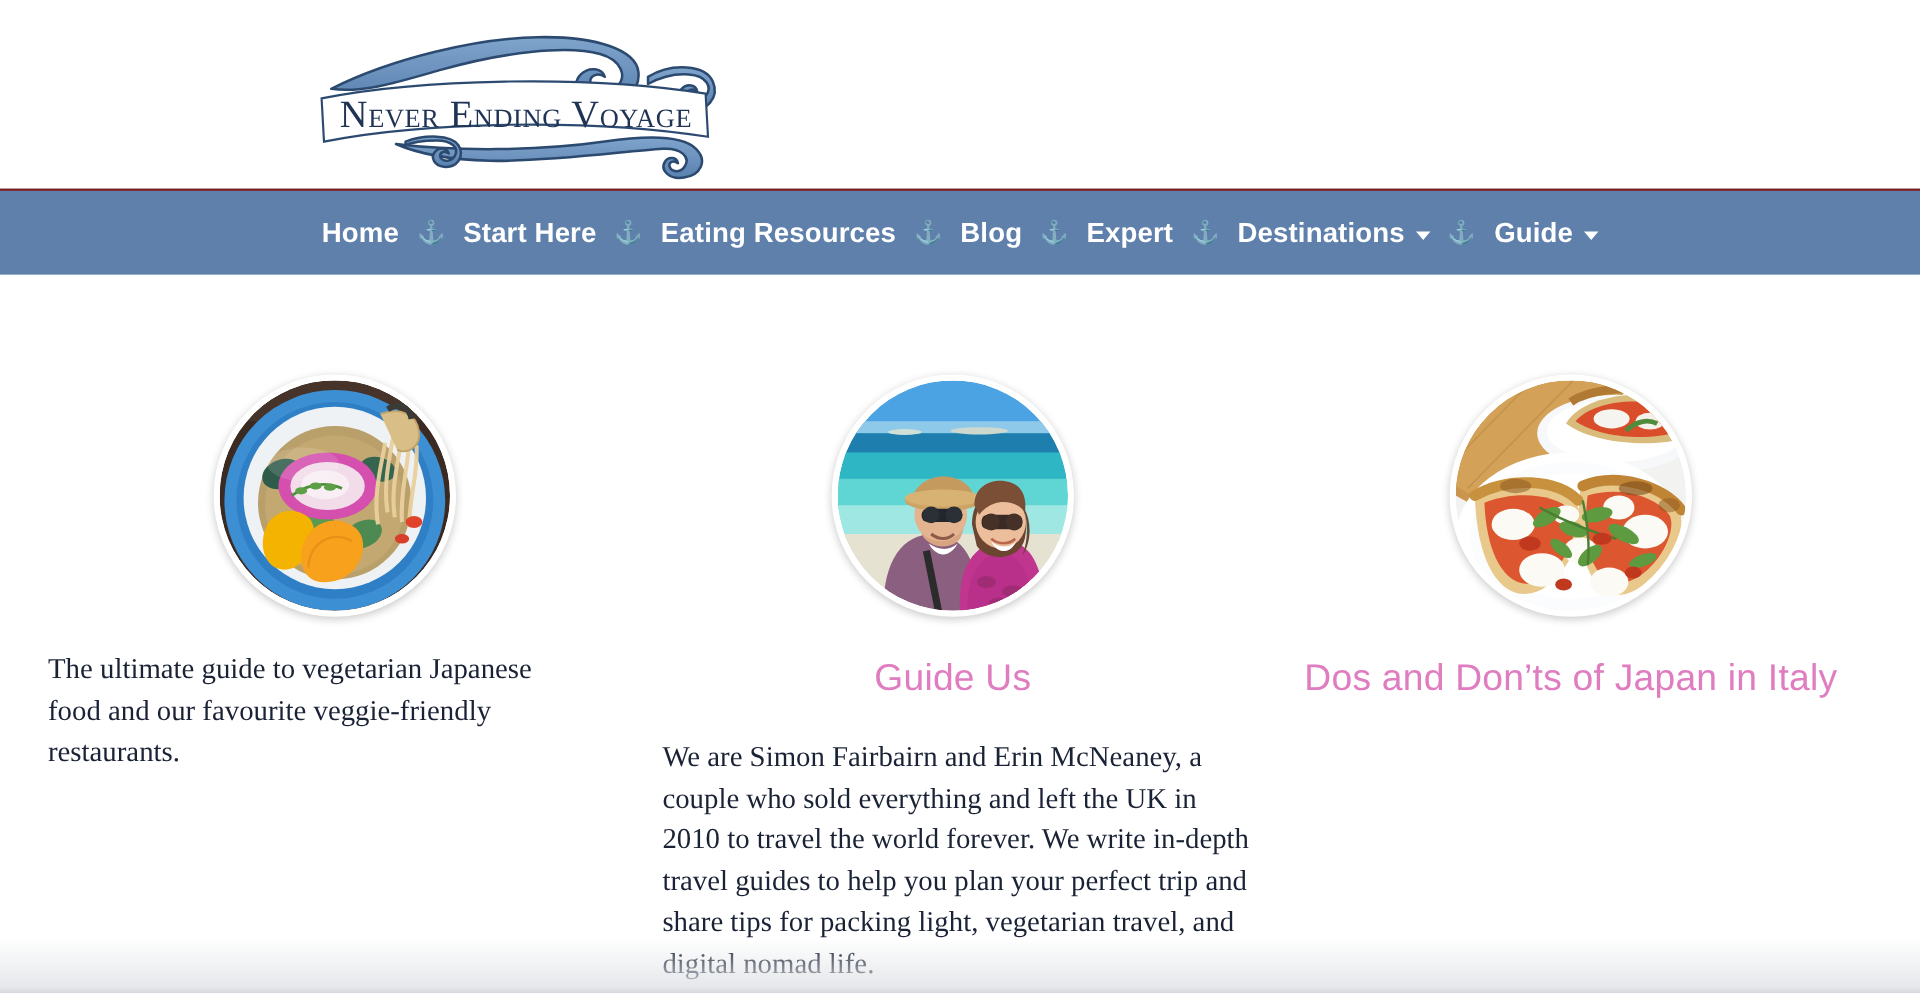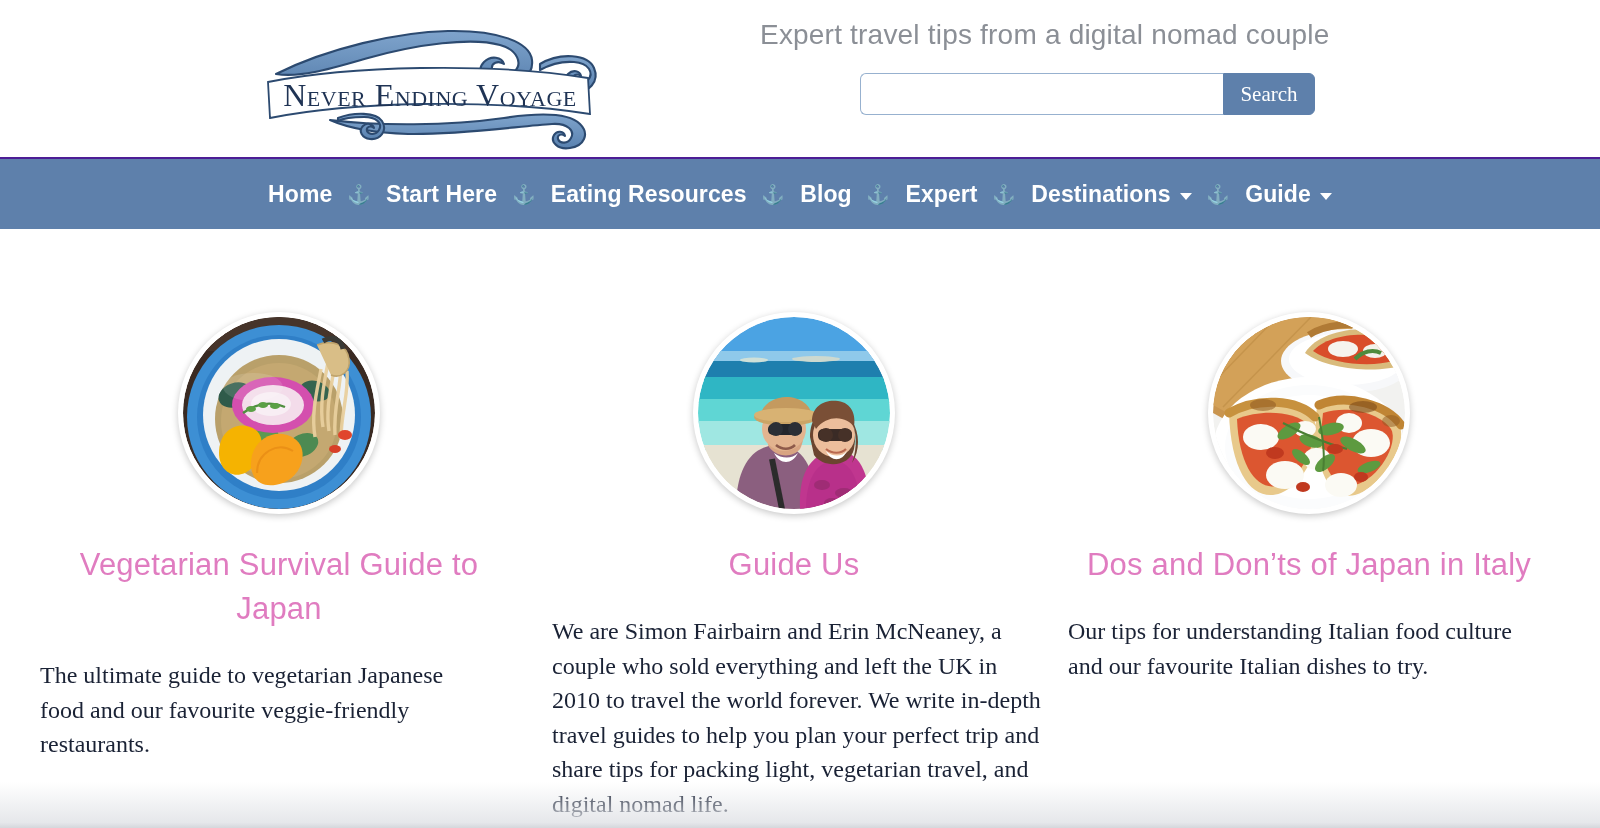--- a/index.html
+++ b/index.html
@@ -82,21 +82,21 @@
     cursor: pointer;
     line-height: 40px;
     text-align: center;
   }
 
   
   .navbar {
     width: 1600px;
     height: 72px;
     background: #5e80ab;
-    border-top: 2px solid #4c1d95;
+    border-top: 2px solid #7f1d1d;
     display: flex;
     align-items: center;
     justify-content: center;
   }
   .nav-inner { display: flex; align-items: center; }
 
   .nav-item {
     color: #ffffff;
     font-family: "Liberation Sans", sans-serif;
     font-size: 23px;
@@ -221,27 +221,20 @@
 
       <path d="M72,98 C120,104 190,104 246,96 C286,90 312,92 322,102 C332,112 326,124 312,126 C300,128 292,120 296,113 C299,108 306,109 307,114 C303,111 299,113 300,117 C302,122 310,122 313,116 C317,109 310,101 294,102 C262,104 200,113 150,112 C118,111 90,106 72,98 Z" fill="url(#lg1)" stroke="#2c4a70" stroke-width="2.1" stroke-linejoin="round"></path>
 
       <path d="M80,96 C96,90 118,90 124,99 C130,109 122,118 112,117 C104,116 100,109 105,104 C109,100 115,102 116,106 C112,103 108,105 109,109 C111,113 118,113 121,108 C125,101 118,95 106,95 C96,95 86,96 80,99 Z" fill="url(#lg1)" stroke="#2c4a70" stroke-width="2.1" stroke-linejoin="round"></path>
 
       <path d="M10,60 C90,44 230,40 330,56 L332,92 C230,76 92,80 12,96 Z" fill="#ffffff" stroke="#2c4a70" stroke-width="1.8"></path>
       <text x="172" y="84" text-anchor="middle" font-family="'Liberation Serif', serif" font-size="32" font-variant="small-caps" letter-spacing="0.5" fill="#1f3354">Never Ending Voyage</text>
     </svg>
   </div>
 
-  <div class="header-right">
-    <div class="tagline">Expert travel tips from a digital nomad couple</div>
-    <div class="search-row">
-      <input class="search-input" type="text" placeholder="" style="">
-      <button class="search-button">Search</button>
-    </div>
-  </div>
 </div>
 
 <nav class="navbar">
   <div class="nav-inner">
 
     <div class="nav-item">
       <span>Home</span>
     </div>
     <span class="nav-sep">⚓</span>
 
@@ -327,21 +320,20 @@
             <path d="M134,28 C150,22 164,28 166,42 C168,54 158,62 148,58" fill="#d9be87" stroke="#c0a46c" stroke-width="1.6"></path>
             <path d="M140,24 C150,18 158,22 160,32" stroke="#3a3a36" stroke-width="5" fill="none"></path>
 
             <ellipse cx="162" cy="118" rx="7" ry="5" fill="#e0452c"></ellipse>
             <ellipse cx="152" cy="132" rx="6" ry="4" fill="#d83f28"></ellipse>
 
             <ellipse cx="70" cy="70" rx="30" ry="14" fill="#ffffff" opacity="0.13"></ellipse>
           </g>
         </svg>
       </div>
-      <div class="card-title">Vegetarian Survival Guide to Japan</div>
       <div class="card-body">The ultimate guide to vegetarian Japanese food and our favourite veggie-friendly restaurants.</div>
     </div>
 
     <div class="card card2 card-mid">
       <div class="avatar">
         <svg viewBox="0 0 192 192" xmlns="http://www.w3.org/2000/svg">
           <defs>
               <clipPath id="c2">
                 <circle cx="96" cy="96" r="96"></circle>
               </clipPath>
@@ -463,18 +455,17 @@
             <g fill="#c0391f">
               <ellipse cx="62" cy="136" rx="9" ry="6"></ellipse>
               <ellipse cx="122" cy="132" rx="8" ry="5"></ellipse>
               <ellipse cx="148" cy="160" rx="7" ry="5"></ellipse>
               <ellipse cx="90" cy="170" rx="7" ry="5"></ellipse>
             </g>
           </g>
         </svg>
       </div>
       <div class="card-title">Dos and Don’ts of Japan in Italy</div>
-      <div class="card-body">Our tips for understanding Italian food culture and our favourite Italian dishes to try.</div>
     </div>
 
   </div>
   <div class="bottom-fade"></div>
 </div>
 
 </body></html>

